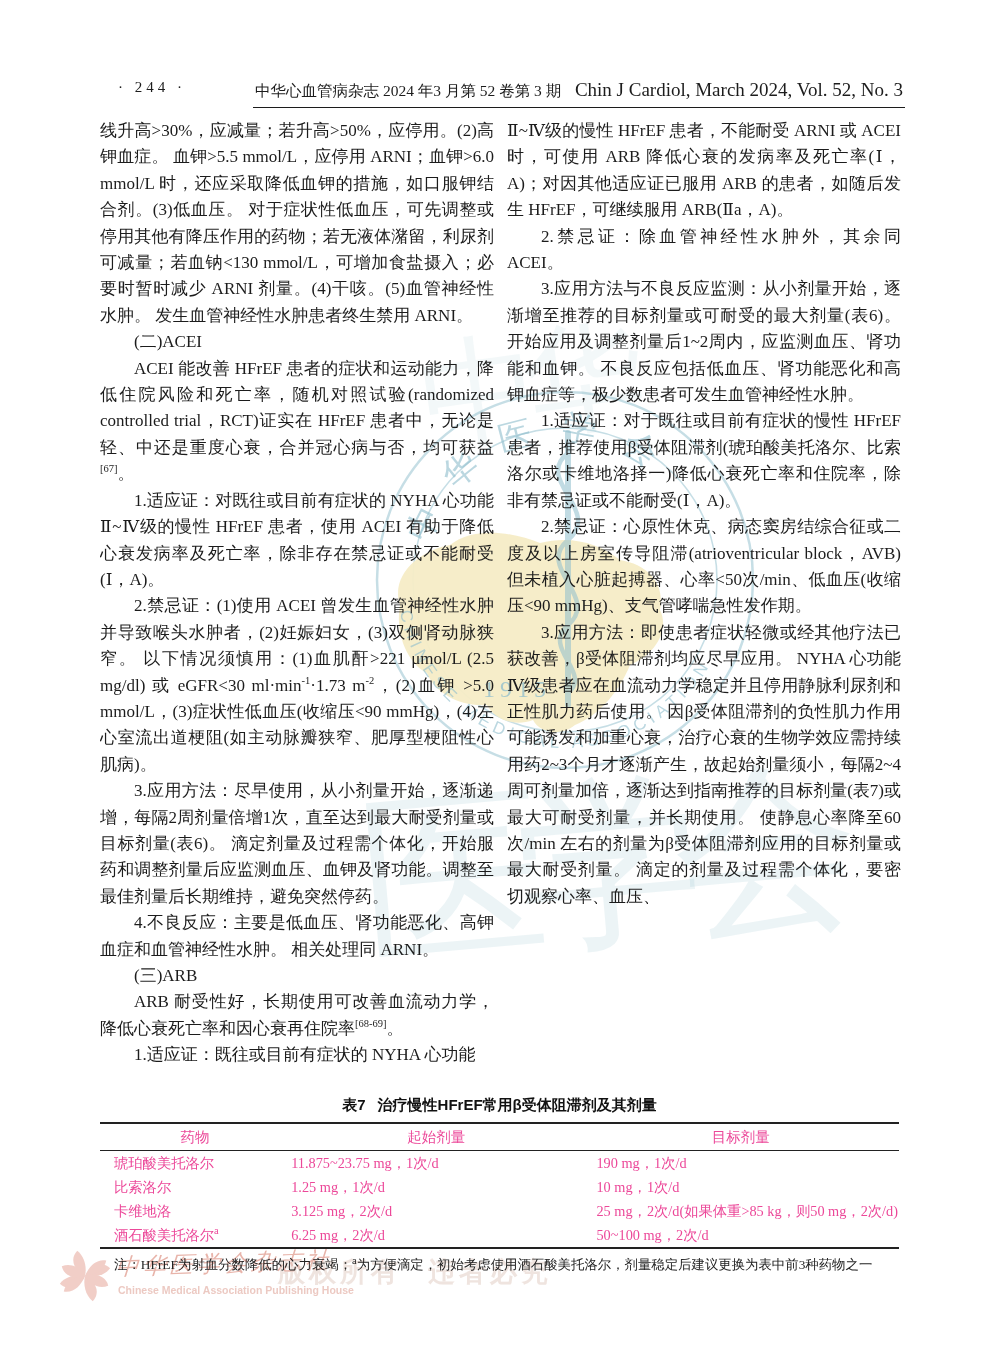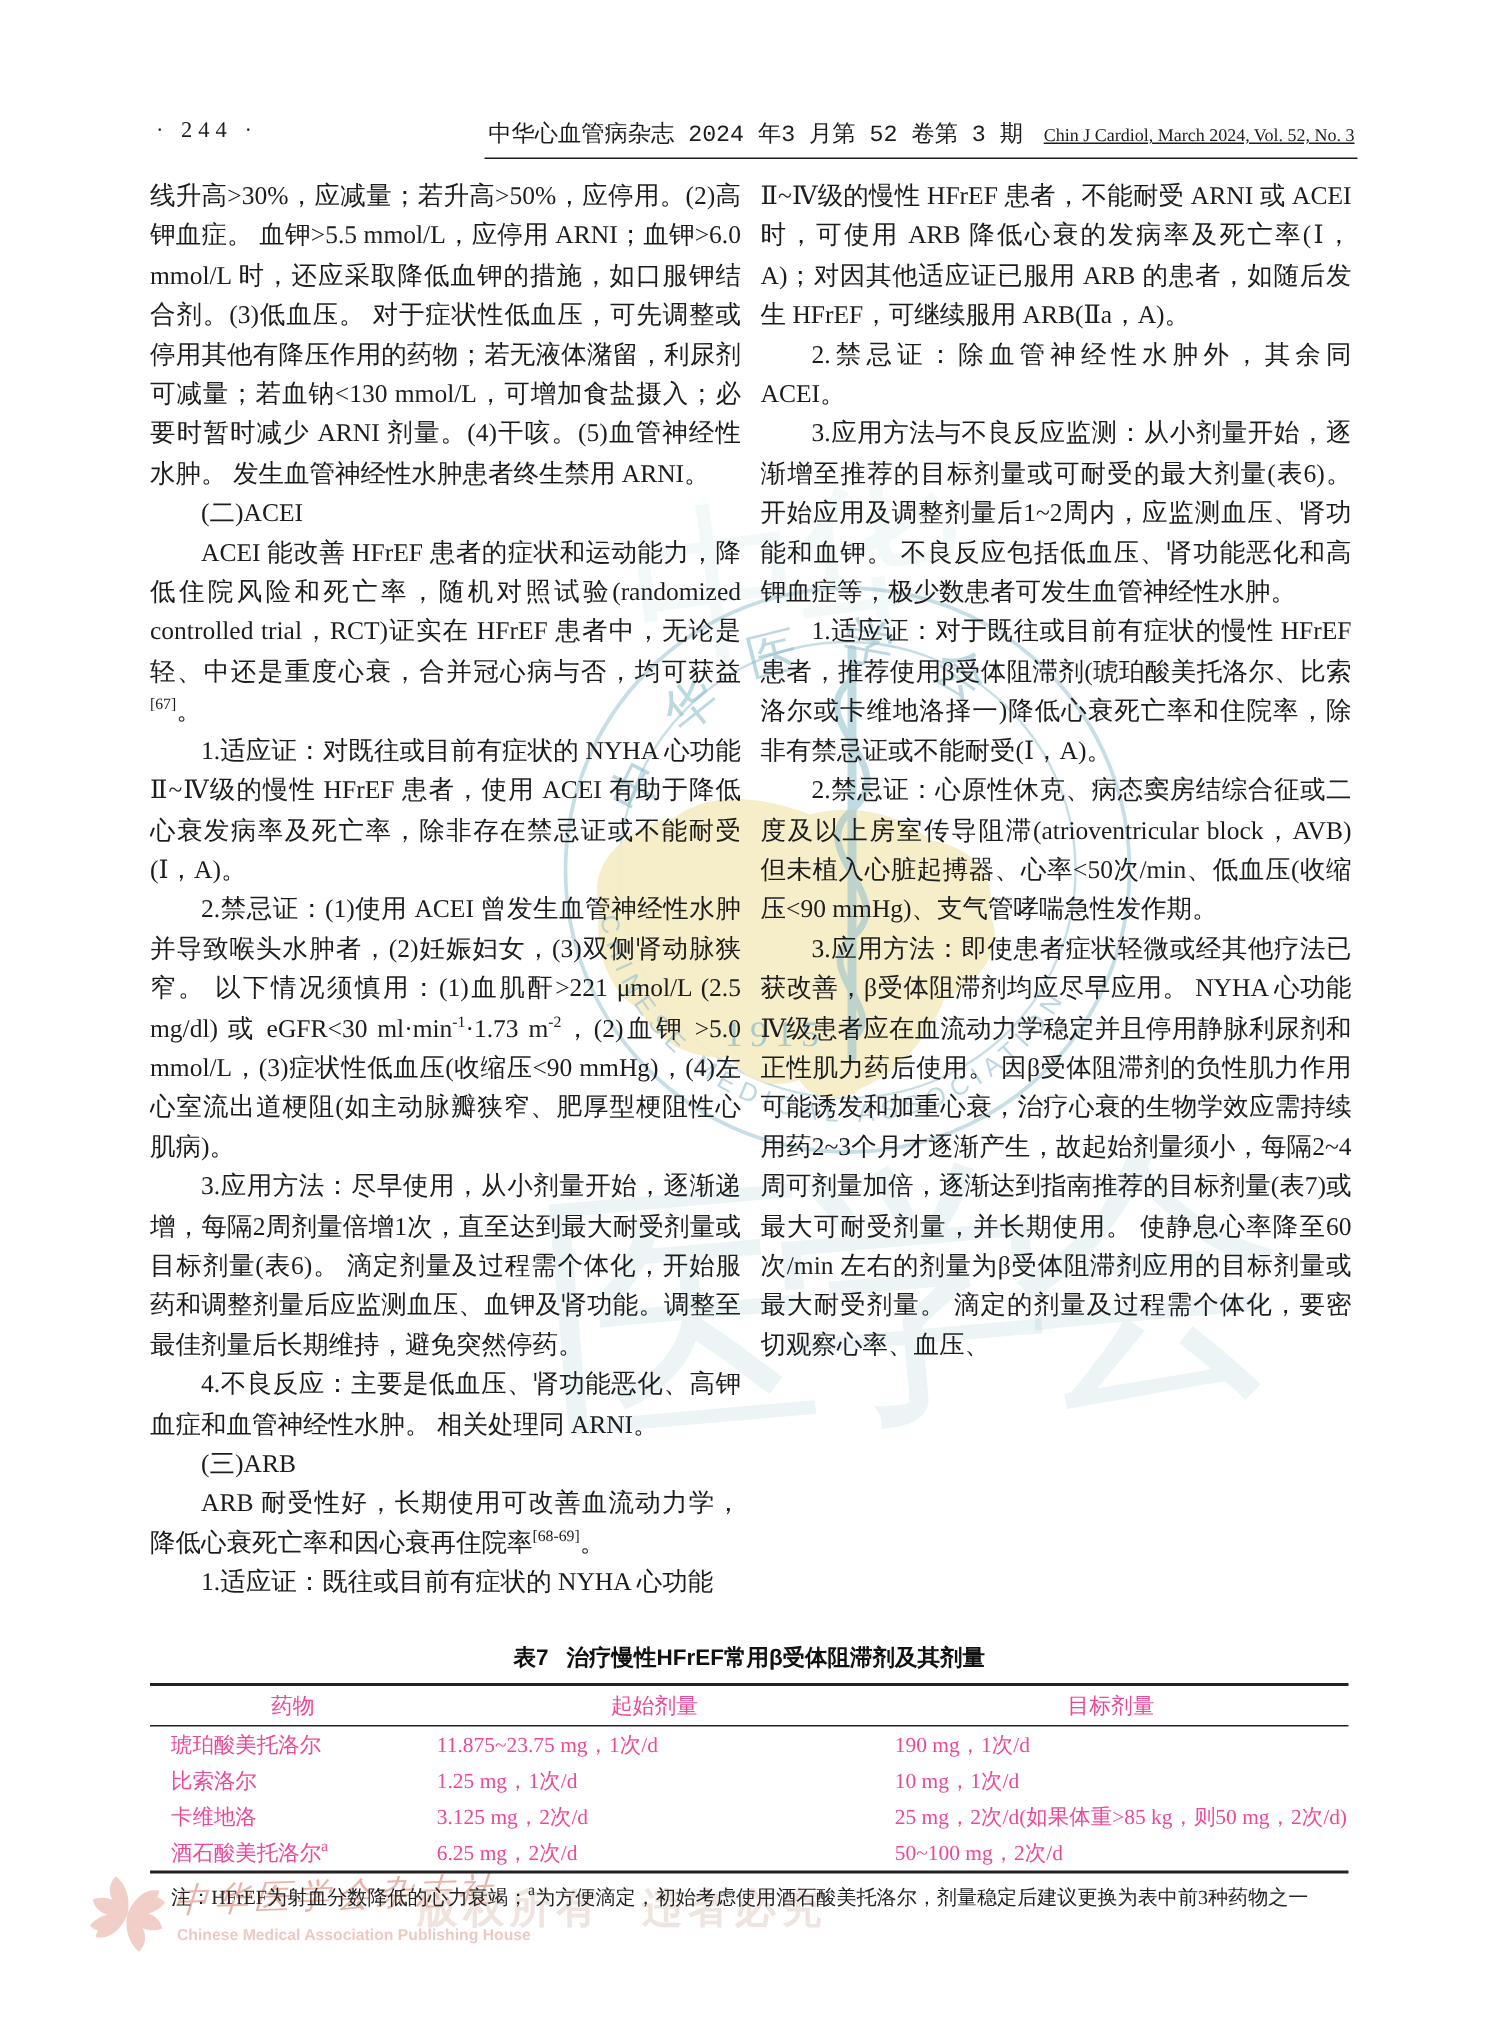--- a/index.html
+++ b/index.html
@@ -1,23 +1,23 @@
 <!DOCTYPE html>
 <html><head>
 <meta charset="utf-8">
 <style>
   html,body{margin:0;padding:0;background:#ffffff;}
   .page{position:relative;width:999px;height:1346px;background:#fff;overflow:hidden;
         font-family:"Liberation Serif","DejaVu Serif",serif;color:#1c1c1c;}
   
   .hdr{position:absolute;top:77px;left:100px;width:805px;height:24px;font-size:15px;z-index:2;}
-  .pagenum{position:absolute;left:4px;top:2px;letter-spacing:4px;white-space:nowrap;text-align:center;}
+  .pagenum{position:absolute;left:18px;top:2px;letter-spacing:4px;white-space:nowrap;text-align:center;}
   .cite{position:absolute;right:0;top:0;padding:2px 2px 5px 2px;border-bottom:1.6px solid #1c1c1c;white-space:nowrap;}
-  .cite .cn{font-size:15.5px;font-family:Liberation Mono, monospace;}
-  .cite .en{font-size:12px;margin-left:10px;text-decoration:underline;}
+  .cite .cn{font-size:15.5px;}
+  .cite .en{font-size:19px;margin-left:10px;}
   
   .col{position:absolute;top:118px;width:394px;height:977px;overflow:hidden;z-index:2;
        font-size:17px;line-height:26.4px;text-align:justify;text-justify:inter-ideograph;}
   .col-left{left:100px;}
   .col-right{left:507px;}
   .para{margin:0;}
   .ind{text-indent:2em;}
   sup{font-size:10.5px;line-height:0;}
   
   .tablewrap{position:absolute;left:100px;top:1096px;width:799px;z-index:2;}

